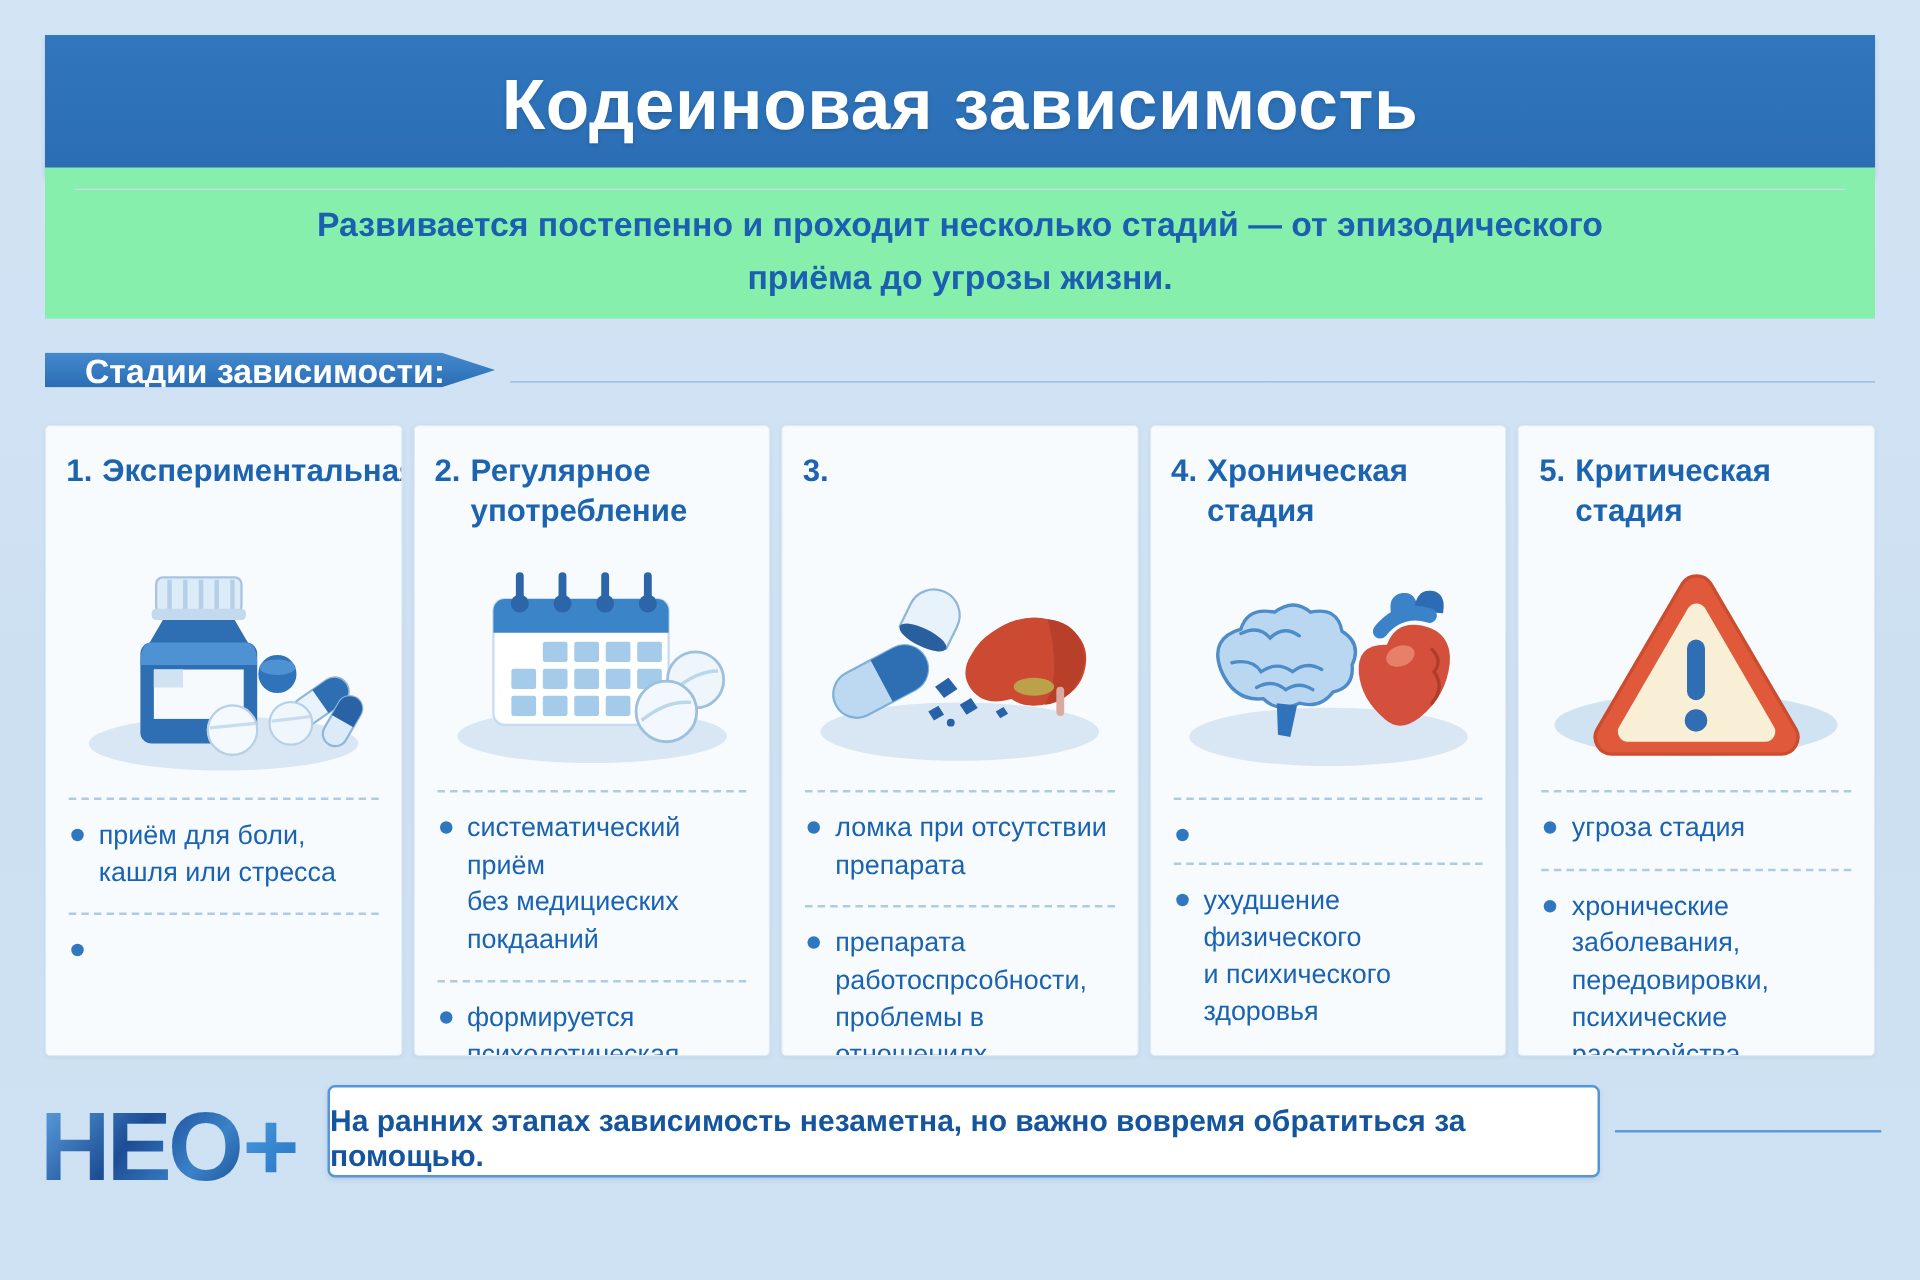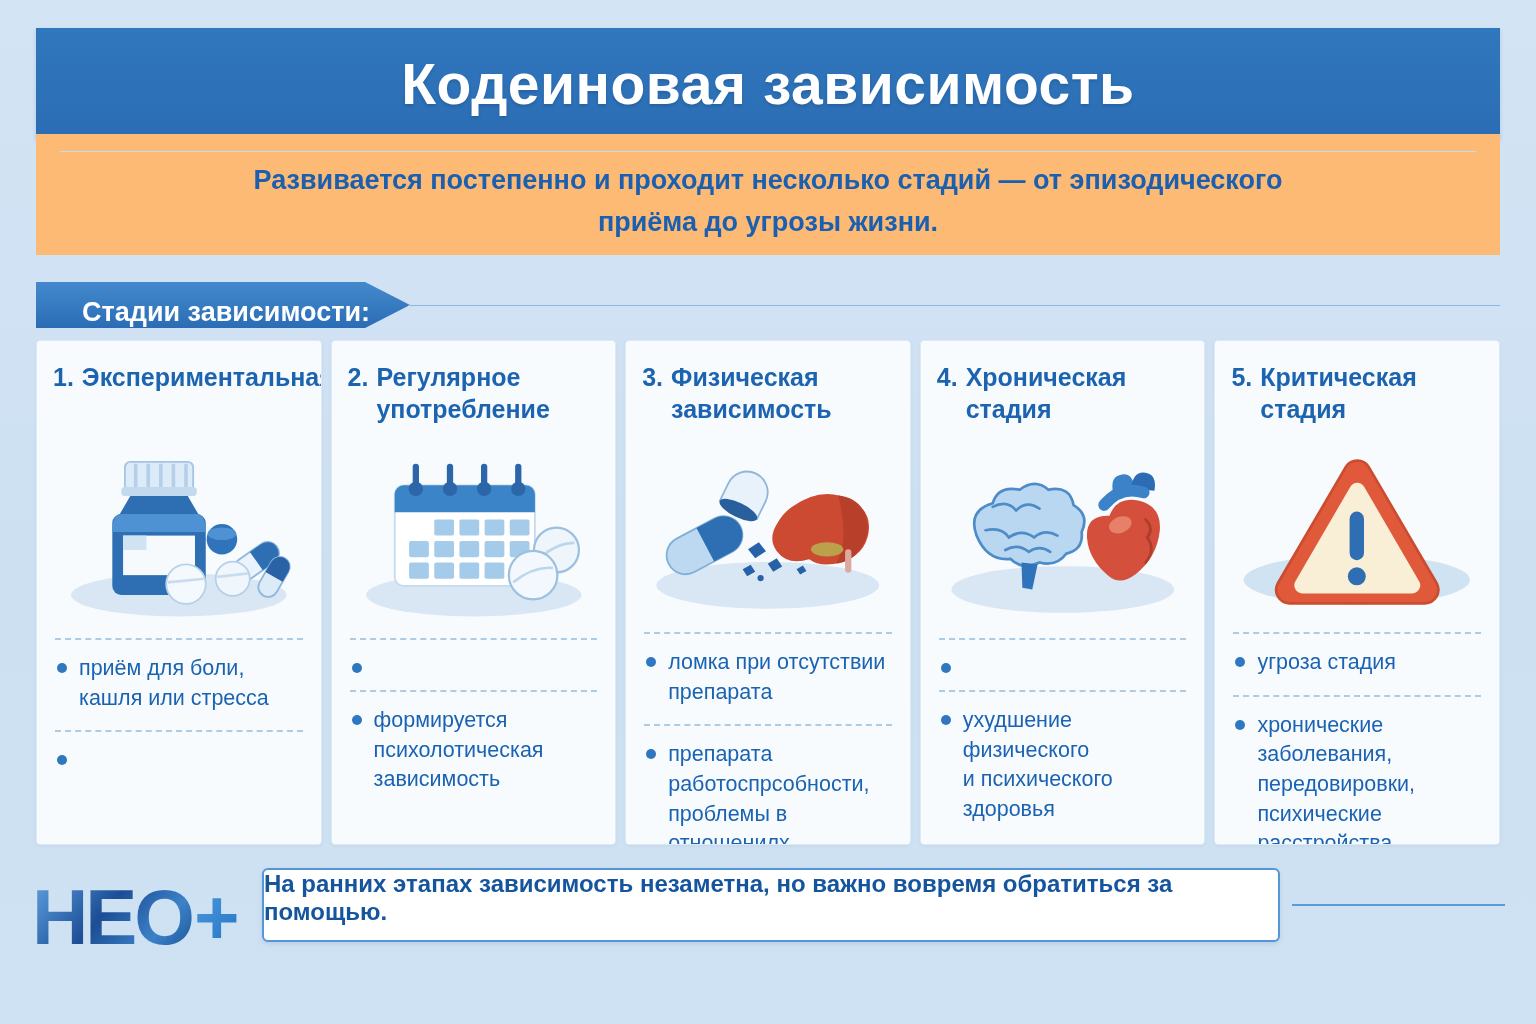--- a/index.html
+++ b/index.html
@@ -16,38 +16,38 @@
     background:linear-gradient(180deg,#3077bd 0%,#2b6db4 100%);
     display:flex;align-items:center;justify-content:center;
     box-shadow:0 2px 4px rgba(40,80,130,.18);
   }
   .banner h1{
     margin:0;color:#ffffff;font-size:57px;font-weight:700;letter-spacing:.5px;
     text-shadow:0 2px 3px rgba(20,50,90,.25);
   }
   .subtitle-strip{
     position:absolute;left:36px;top:134px;width:1464px;height:121px;
-    background:#fdba74;
+    background:#86efac;
     display:flex;align-items:center;justify-content:center;
   }
   .subtitle-strip::before{
     content:"";position:absolute;left:24px;right:24px;top:17px;height:1px;
     background:#c9daec;
   }
   .subtitle{
     margin:0;color:#1b5fb0;font-size:27px;font-weight:600;text-align:center;
     line-height:1.55;white-space:pre-line;padding-top:14px;
   }
   
   .stage-row{position:absolute;left:36px;top:282px;width:1464px;height:46px;}
   .stage-arrow{
-    position:absolute;left:0;top:0;width:360px;height:46px;
+    position:absolute;left:0;top:0;width:360px;height:28px;
     background:linear-gradient(180deg,#4489cd 0%,#2a6db5 100%);
     clip-path:polygon(0 0,88% 0,100% 50%,88% 100%,0 100%);
-    display:flex;align-items:flex-end;padding-left:14px;
+    display:flex;align-items:flex-start;
   }
   .stage-arrow span{color:#fff;font-size:27px;font-weight:700;padding-left:32px;}
   .stage-line{
     position:absolute;left:372px;right:0;top:23px;height:1px;background:#8fb8e0;
   }
   
   .cards{
     position:absolute;left:36px;top:340px;width:1464px;height:505px;
     display:grid;grid-template-columns:repeat(5,1fr);gap:9px;
   }
@@ -86,21 +86,21 @@
     -webkit-text-fill-color:transparent;color:#2b6cb8;
   }
   .logo .plus{
     background:linear-gradient(130deg,#54a0e2 0%,#1f6fc0 100%);
     -webkit-background-clip:text;background-clip:text;
     -webkit-text-fill-color:transparent;color:#2f86d0;margin-left:2px;
   }
   .footer-box{
     position:absolute;left:262px;top:868px;width:1014px;height:70px;
     background:#ffffff;border:2px solid #5596d6;border-radius:6px;
-    display:flex;align-items:flex-start;justify-content:center;
+    display:flex;align-items:flex-end;justify-content:center;
     box-shadow:0 2px 4px rgba(80,120,170,.18);
   }
   .footer-box p{margin:0;color:#15559e;font-size:24px;font-weight:700;}
   .footer-line{
     position:absolute;left:1292px;top:904px;width:213px;height:2px;background:#5b9bd8;
   }
 </style>
 </head>
 <body>
 
@@ -210,34 +210,34 @@
         </g>
         <circle cx="232" cy="120" r="25" fill="#eef6fc" stroke="#9dc0de" stroke-width="2.5"></circle>
         <path d="M212 130 Q232 112 252 112" stroke="#bcd6ea" stroke-width="3" fill="none"></path>
         <circle cx="206" cy="148" r="27" fill="#f2f8fd" stroke="#9dc0de" stroke-width="2.5"></circle>
         <path d="M184 156 Q206 138 228 140" stroke="#bcd6ea" stroke-width="3" fill="none"></path>
       </svg>
     </div>
     <div class="divider"></div>
     <div class="bullet">
       <span class="dot"></span>
+      <span class="txt">систематический приём
+без медициеских покдааний</span>
     </div>
     <div class="divider"></div>
     <div class="bullet">
       <span class="dot"></span>
       <span class="txt">формируется
 психолотическая зависимость</span>
     </div>
   </article>
 
   <article class="card">
     <h3 class="card-title">
       <span class="num">3.</span>
-      <span class="name">Физическая
-зависимость</span>
     </h3>
     <div class="icon-area">
       <svg viewBox="0 0 280 200">
         <ellipse cx="140" cy="166" rx="124" ry="26" fill="#d9e7f4"></ellipse>
         <g transform="rotate(-28 70 120)">
           <rect x="24" y="100" width="90" height="42" rx="21" fill="#bcd9f1" stroke="#7fb0d8" stroke-width="2"></rect>
           <path d="M70 100 h23 a21 21 0 0 1 0 42 h-23 z" fill="#2e6fb4"></path>
         </g>
         <g transform="rotate(26 116 62)">
           <path d="M94 84 v-22 a23 23 0 0 1 46 0 v22 z" fill="#e8f2fb" stroke="#8fb6da" stroke-width="2"></path>

